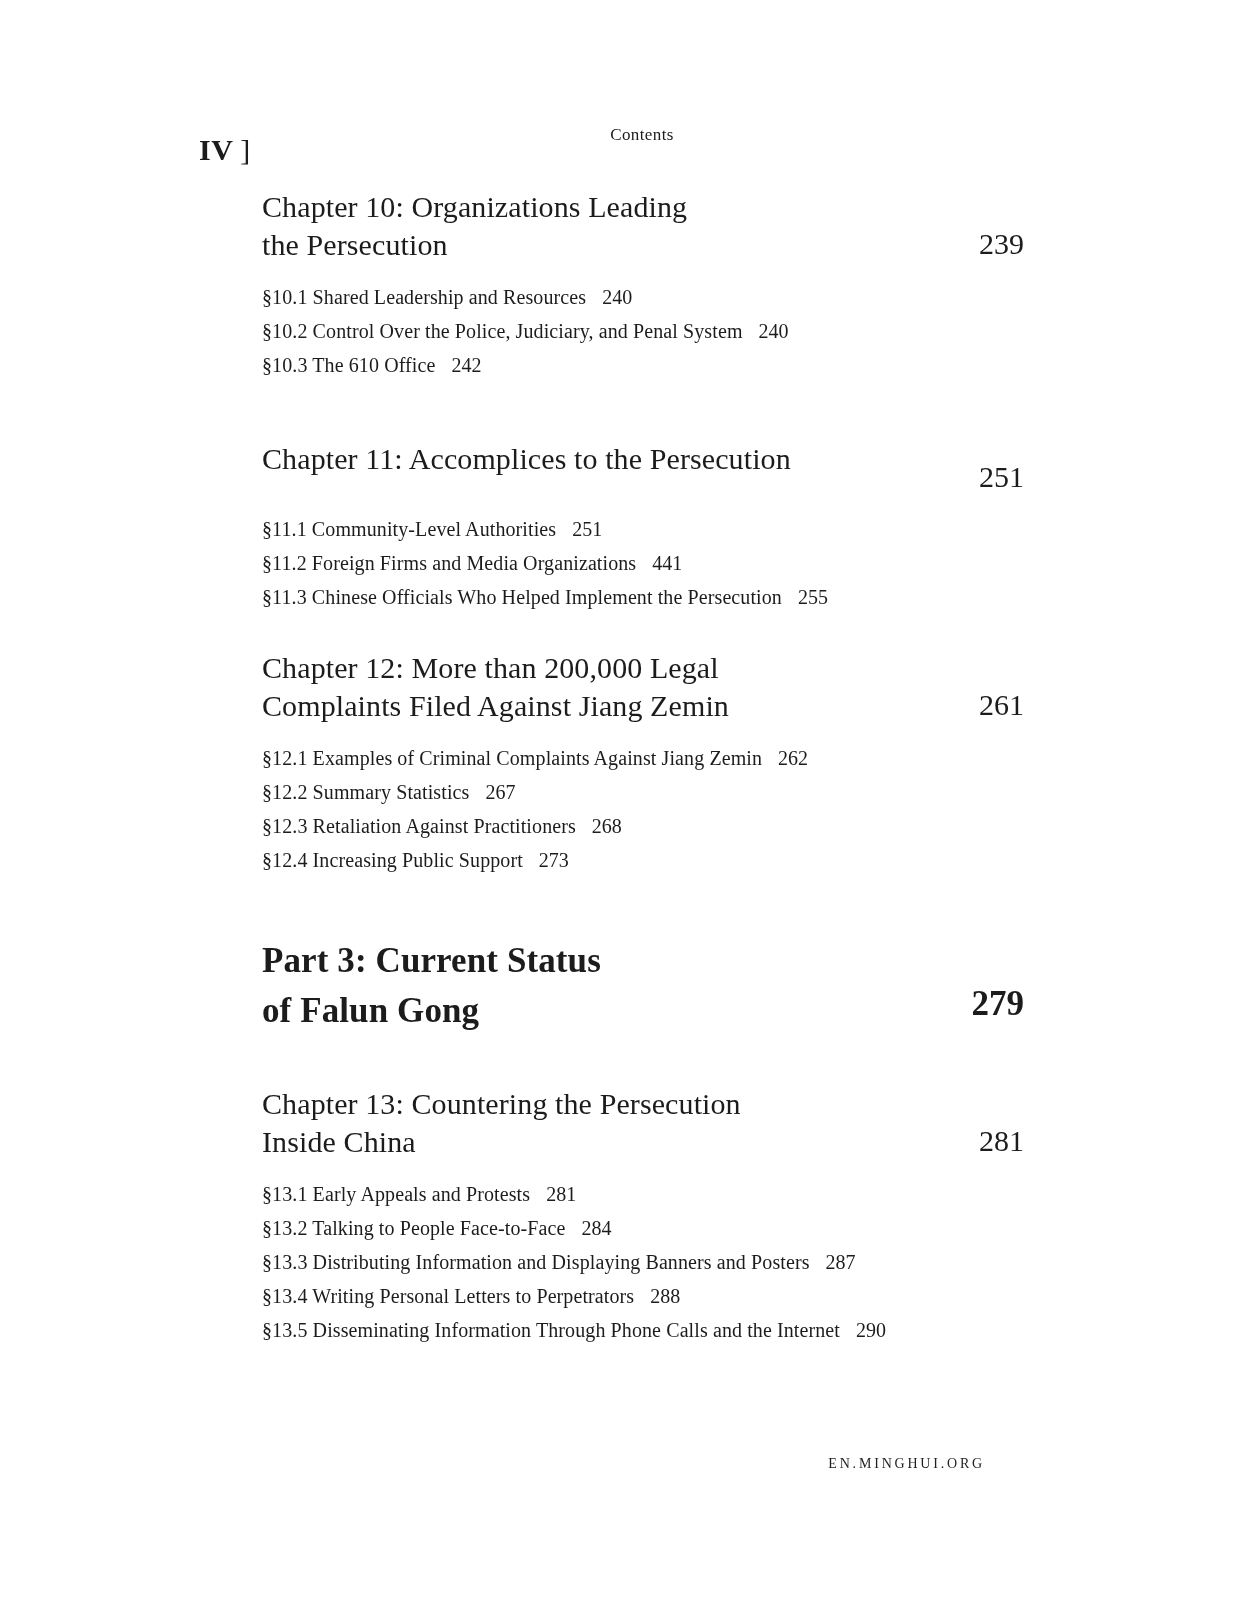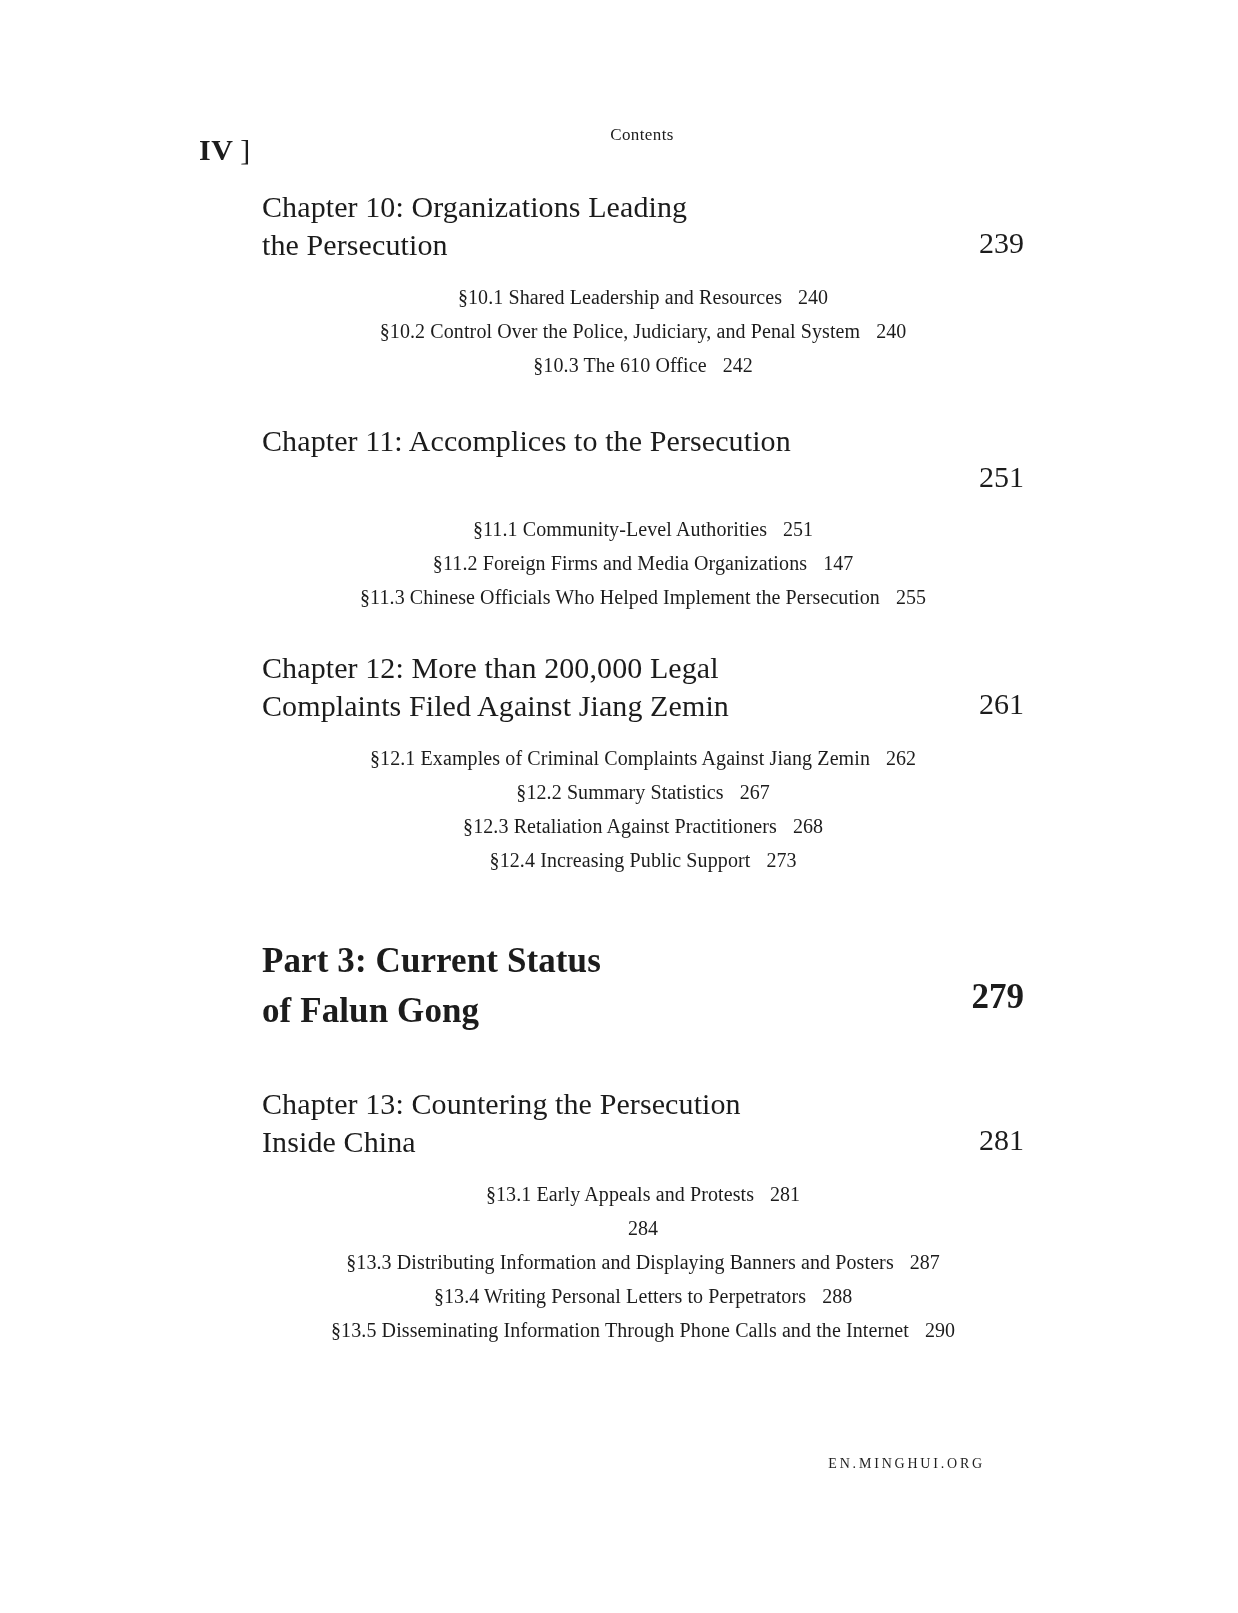--- a/index.html
+++ b/index.html
@@ -45,21 +45,21 @@
 
   
   .toc-block {
     position: absolute;
     left: 262px;
     width: 762px;
   }
   .heading {
     display: flex;
     justify-content: space-between;
-    align-items: flex-start;
+    align-items: center;
     gap: 20px;
   }
   .heading .title {
     margin: 0;
     font-weight: normal;
     font-size: 30px;
     line-height: 38px;
     letter-spacing: 0.1px;
   }
   .heading .title .tline { display: block; }
@@ -77,21 +77,21 @@
     font-weight: bold;
   }
 
   .sections {
     list-style: none;
     margin: 16px 0 0 0;
     padding: 0;
   }
   .row {
     display: flex;
-    justify-content: center;
+    justify-content: flex-start;
     align-items: baseline;
     gap: 16px;
     font-size: 20px;
     line-height: 34px;
   }
   .row .label { letter-spacing: 0.1px; }
   .row .num { white-space: nowrap; }
 
   .footer-url {
     position: absolute;
@@ -145,21 +145,21 @@
       </h2>
       <span class="pagenum">251</span>
     </div>
     <ul class="sections">
       <li class="row">
         <span class="label">§11.1 Community-Level Authorities</span>
         <span class="num">251</span>
       </li>
       <li class="row">
         <span class="label">§11.2 Foreign Firms and Media Organizations</span>
-        <span class="num">147</span>
+        <span class="num">441</span>
       </li>
       <li class="row">
         <span class="label">§11.3 Chinese Officials Who Helped Implement the Persecution</span>
         <span class="num">255</span>
       </li>
     </ul>
   </section>
 
   <section class="toc-block chapter" style="top:649px">
     <div class="heading">
@@ -206,20 +206,21 @@
         <span class="tline">Inside China</span>
       </h2>
       <span class="pagenum">281</span>
     </div>
     <ul class="sections">
       <li class="row">
         <span class="label">§13.1 Early Appeals and Protests</span>
         <span class="num">281</span>
       </li>
       <li class="row">
+        <span class="label">§13.2 Talking to People Face-to-Face</span>
         <span class="num">284</span>
       </li>
       <li class="row">
         <span class="label">§13.3 Distributing Information and Displaying Banners and Posters</span>
         <span class="num">287</span>
       </li>
       <li class="row">
         <span class="label">§13.4 Writing Personal Letters to Perpetrators</span>
         <span class="num">288</span>
       </li>

